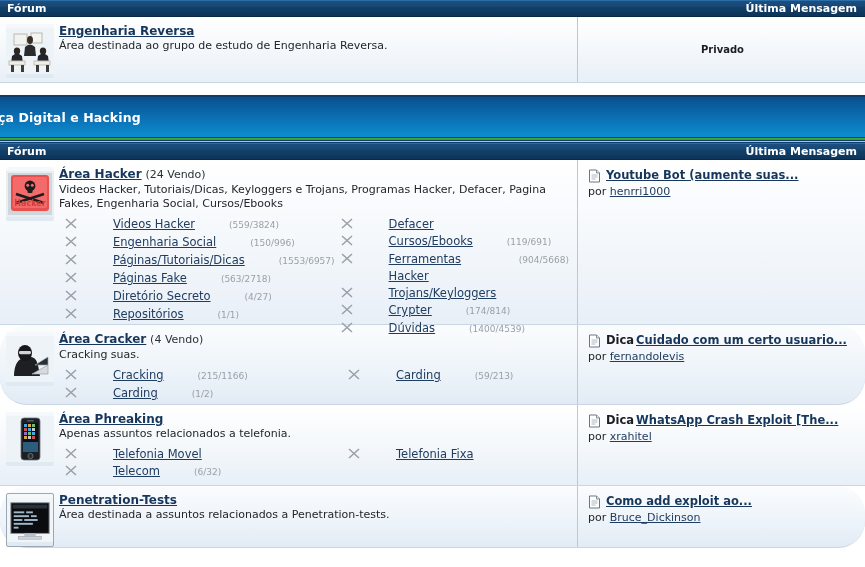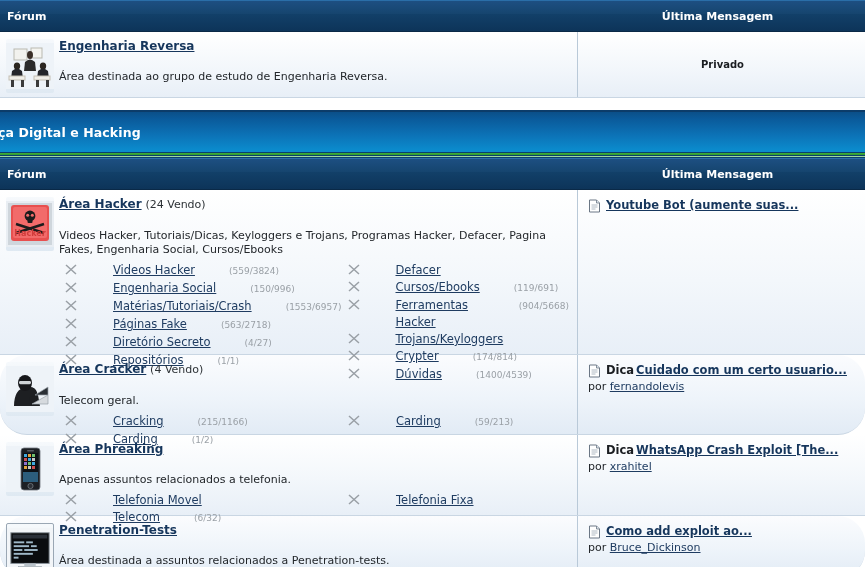--- a/index.html
+++ b/index.html
@@ -9,33 +9,33 @@
     background: #ffffff;
     font-family: "DejaVu Sans", "Liberation Sans", sans-serif;
     font-size: 11px;
     color: #22262b;
     overflow: hidden;
   }
   .page { width: 865px; height: 567px; position: relative; overflow: hidden; }
 
   
   .colhead {
-    height: 32px;
+    height: 17px;
     background: linear-gradient(to bottom, #1d4f82 0%, #16456f 42%, #124069 43%, #0d3459 100%);
     border-top: 1px solid #2a6ea8;
     border-bottom: 1px solid #0a2947;
     display: flex;
     align-items: center;
     color: #ffffff;
     font-weight: bold;
     font-size: 11px;
     position: relative;
   }
   .colhead .ch-forum { padding-left: 7px; flex: 0 0 578px; }
-  .colhead .ch-last  { flex: 1; text-align: center; padding-right: 8px; }
+  .colhead .ch-last  { flex: 1; text-align: right; padding-right: 8px; }
 
   
   .frow {
     display: flex;
     background: linear-gradient(to bottom, #ffffff 0%, #f3f7fb 55%, #e8eff7 100%);
     border-bottom: 1px solid #c9d6e3;
   }
   .frow.alt {
     background: linear-gradient(to bottom, #fbfcfe 0%, #eef4fa 55%, #e2ebf5 100%);
     border-radius: 27px;
@@ -75,21 +75,21 @@
   .ftitle {
     font-size: 12px;
     line-height: 14px;
   }
   .ftitle a {
     color: #16365c; font-weight: bold; text-decoration: underline;
   }
   .fcount { color: #2d3236; font-weight: normal; font-size: 11px; }
   .fdesc {
     font-size: 11px; line-height: 14px; color: #23272b;
-    margin-top: 17px; max-width: 490px;
+    margin-top: 1px; max-width: 490px;
   }
 
   
   .subs {
     margin-top: 5px;
     display: flex;
   }
   .subcol { width: 283px; }
   .subcol.c2 { width: auto; }
   .subitem {
@@ -242,21 +242,21 @@
                 </span>
               <a href="#">Engenharia Social</a>
               <span class="subnum">(150/996)</span>
             </div>
             <div class="subitem">
               <span class="xicon">
                   <svg width="12" height="11" viewBox="0 0 12 11">
                     <path d="M1 1 L11 10 M11 1 L1 10" stroke="#9aa0a6" stroke-width="1.5" fill="none"></path>
                   </svg>
                 </span>
-              <a href="#">Matérias/Tutoriais/Crash</a>
+              <a href="#">Páginas/Tutoriais/Dicas</a>
               <span class="subnum">(1553/6957)</span>
             </div>
             <div class="subitem">
               <span class="xicon">
                   <svg width="12" height="11" viewBox="0 0 12 11">
                     <path d="M1 1 L11 10 M11 1 L1 10" stroke="#9aa0a6" stroke-width="1.5" fill="none"></path>
                   </svg>
                 </span>
               <a href="#">Páginas Fake</a>
               <span class="subnum">(563/2718)</span>
@@ -344,20 +344,24 @@
         <span class="lm-icon">
           <svg width="13" height="14" viewBox="0 0 13 14">
               <path d="M1.5 1 h7 l3 3 v9 h-10 z" fill="#ffffff" stroke="#6b7785" stroke-width="1"></path>
               <path d="M8.5 1 v3 h3" fill="#dfe6ed" stroke="#6b7785" stroke-width="0.8"></path>
               <path d="M3.5 6 h6 M3.5 8 h6 M3.5 10 h4" stroke="#9aa6b2" stroke-width="0.8"></path>
             </svg>
         </span>
         <span>
           <a href="#" class="lm-title">Youtube Bot (aumente suas...</a>
         </span>
+      </div>
+      <div class="lm-line2">
+        <span>por</span>
+        <a href="#">henrri1000</a>
       </div>
     </div>
   </div>
 
   <div class="frow alt" style="height:80px;">
     <div class="left">
       <div class="thumb">
         <svg viewBox="0 0 48 46" xmlns="http://www.w3.org/2000/svg">
           <rect width="48" height="46" fill="#eef3f8"></rect>
           <path d="M8 40 q0 -17 12 -19 q10 -2 12 8 l2 11 z" fill="#1d1f22"></path>
@@ -366,21 +370,21 @@
           <path d="M26 38 l16 -9 v9 z" fill="#d6dade" stroke="#9aa2a9" stroke-width="0.7"></path>
           <path d="M29 29 l13 -8 v8 z" fill="#2a2f35" stroke="#9aa2a9" stroke-width="0.7"></path>
           <ellipse cx="27" cy="33" rx="4" ry="2.4" fill="#1d1f22"></ellipse>
         </svg>
       </div>
       <div class="fbody">
         <div class="ftitle">
           <a href="#">Área Cracker</a>
           <span class="fcount">(4 Vendo)</span>
         </div>
-        <div class="fdesc">Telecom geral.</div>
+        <div class="fdesc">Cracking suas.</div>
         <div class="subs">
           <div class="subcol">
             <div class="subitem">
               <span class="xicon">
                   <svg width="12" height="11" viewBox="0 0 12 11">
                     <path d="M1 1 L11 10 M11 1 L1 10" stroke="#9aa0a6" stroke-width="1.5" fill="none"></path>
                   </svg>
                 </span>
               <a href="#">Cracking</a>
               <span class="subnum">(215/1166)</span>

